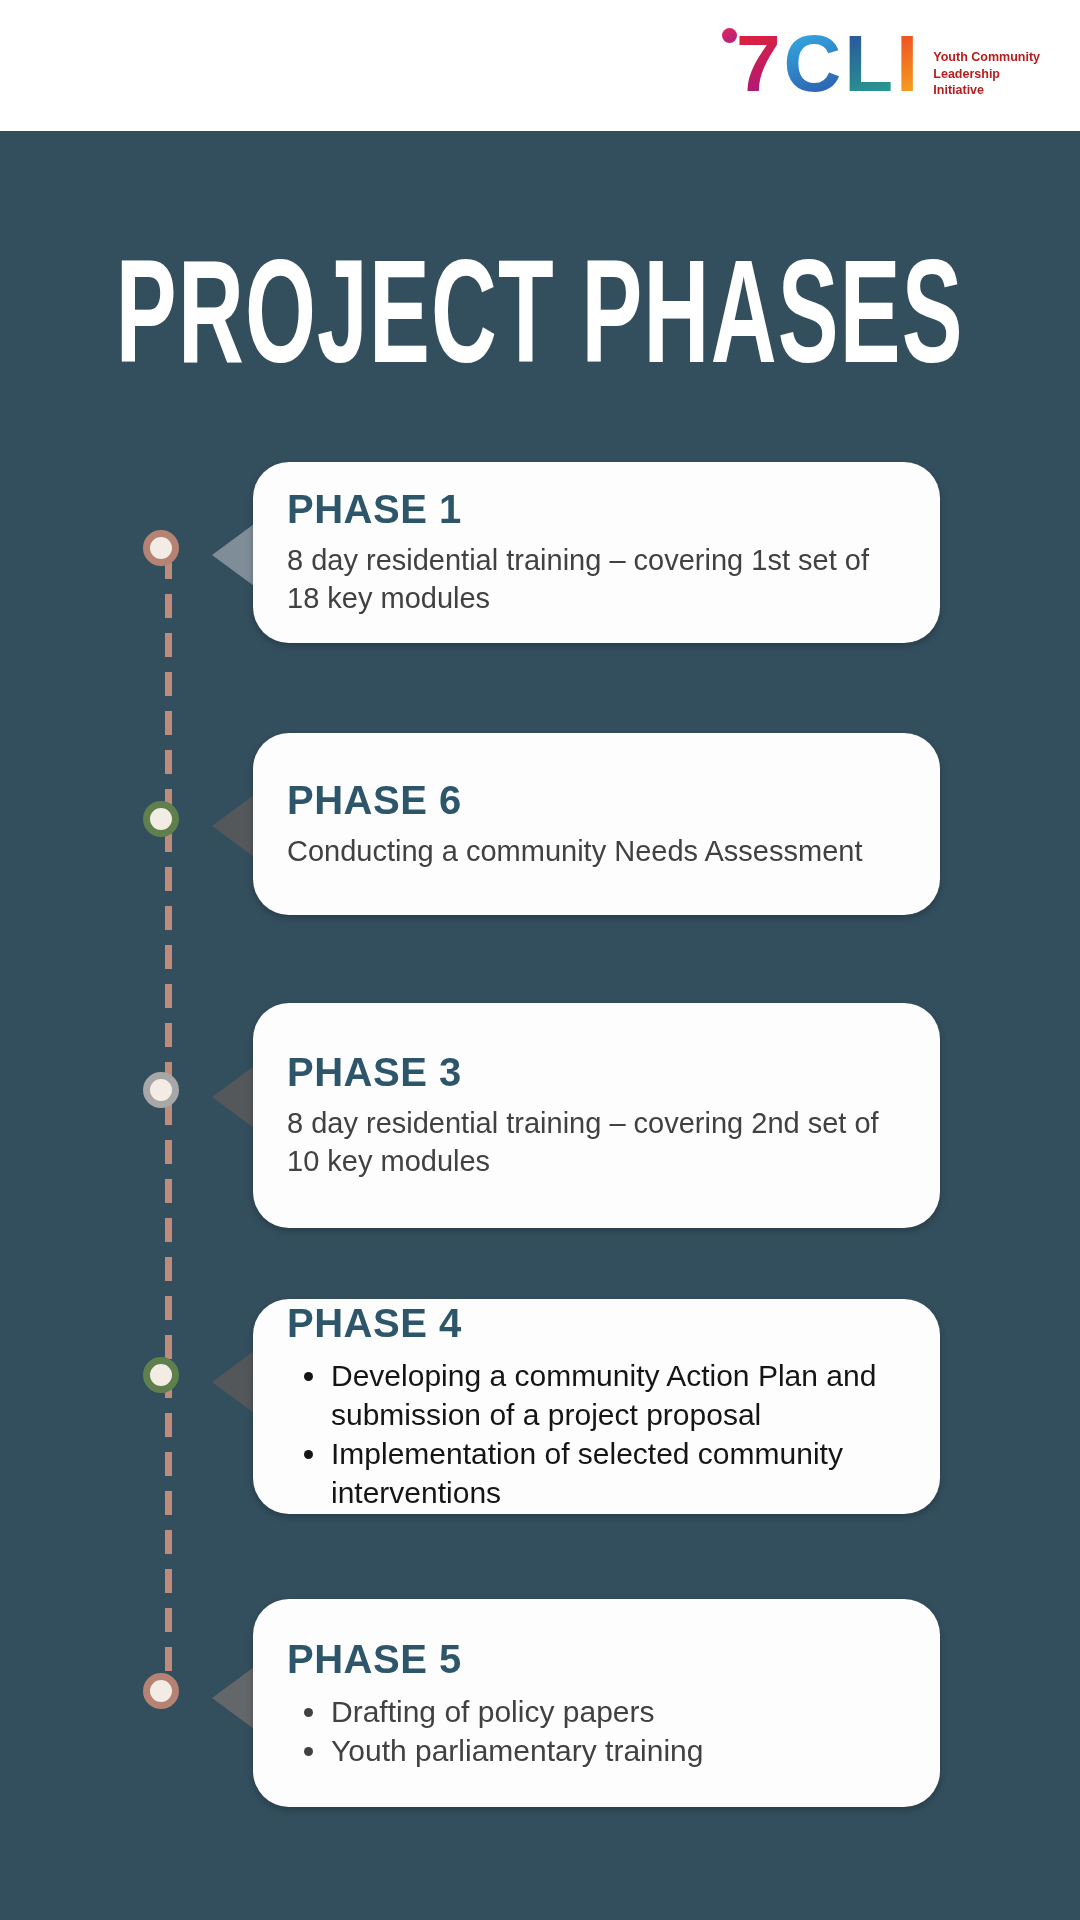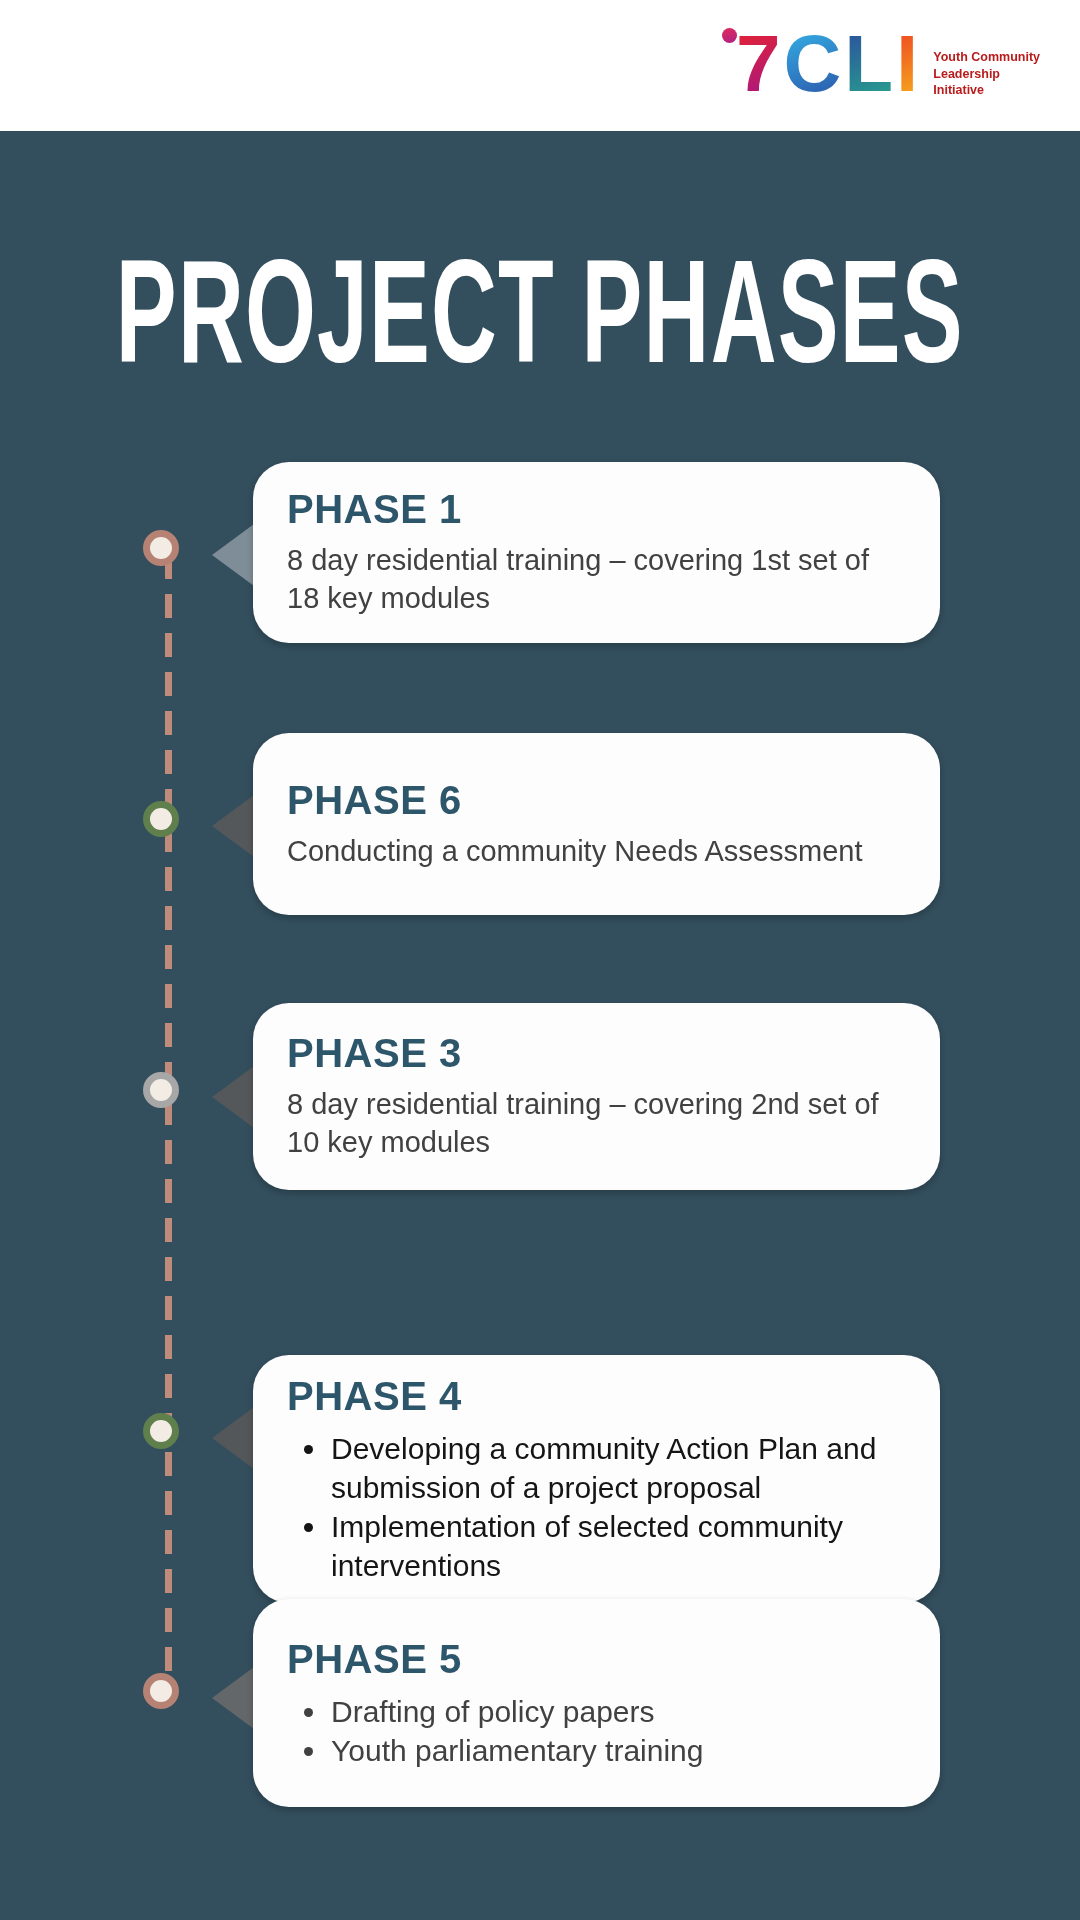--- a/index.html
+++ b/index.html
@@ -28,22 +28,22 @@
   .title-wrap{position:absolute;top:238px;left:0;width:100%;display:flex;justify-content:center;}
   .title{font-size:147px;font-weight:bold;color:#ffffff;white-space:nowrap;line-height:1;letter-spacing:2px;transform:scaleX(0.62);transform-origin:center;}
 
   
   .timeline-line{position:absolute;left:165px;top:555px;width:7px;height:1143px;
     background:repeating-linear-gradient(to bottom, var(--timeline-dash) 0 24px, transparent 24px 39px);z-index:1;}
 
   .phase-row{position:absolute;left:0;width:100%;}
   .phase-1{top:462px;height:181px;border-radius:23px;--cy:93px;}
   .phase-2{top:733px;height:182px;--cy:93px;}
-  .phase-3{top:1003px;height:187px;--cy:94px;}
-  .phase-4{top:1355px;height:248px;padding-left:46px;--cy:83px;}
+  .phase-3{top:1003px;height:225px;--cy:94px;}
+  .phase-4{top:1299px;height:215px;padding-left:46px;--cy:83px;}
   .phase-5{top:1599px;height:208px;--cy:99px;}
 
   .node{position:absolute;left:143px;top:calc(var(--cy) - 25px);width:36px;height:36px;
     border:7px solid #999;border-radius:50%;background:var(--node-fill);z-index:2;}
   .arrow{position:absolute;left:212px;top:calc(var(--cy) - 31px);width:0;height:0;
     border-top:31px solid transparent;border-bottom:31px solid transparent;border-right:42px solid #555;}
 
   .card{position:absolute;left:253px;top:0;width:687px;height:100%;background:var(--card);
     border-radius:36px;display:flex;flex-direction:column;justify-content:center;
     padding:20px 40px 20px 34px;box-shadow:0 3px 7px rgba(0,0,0,0.22);}

